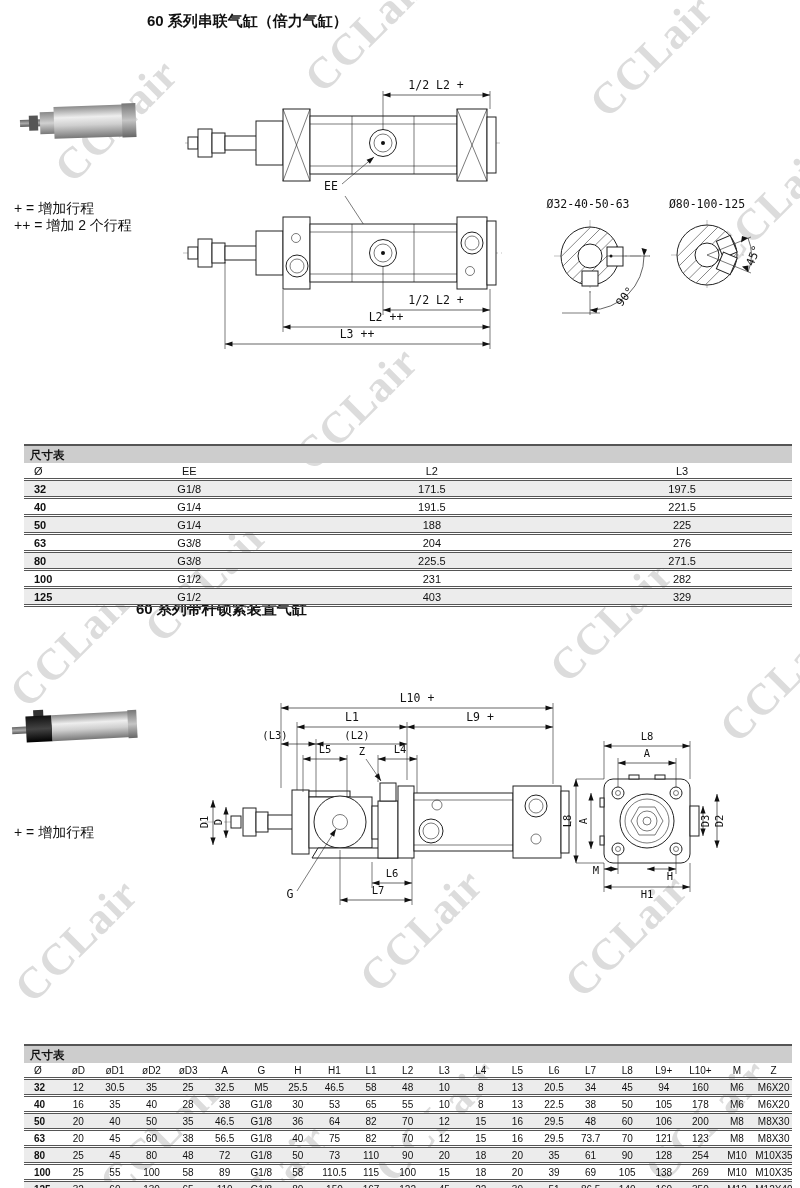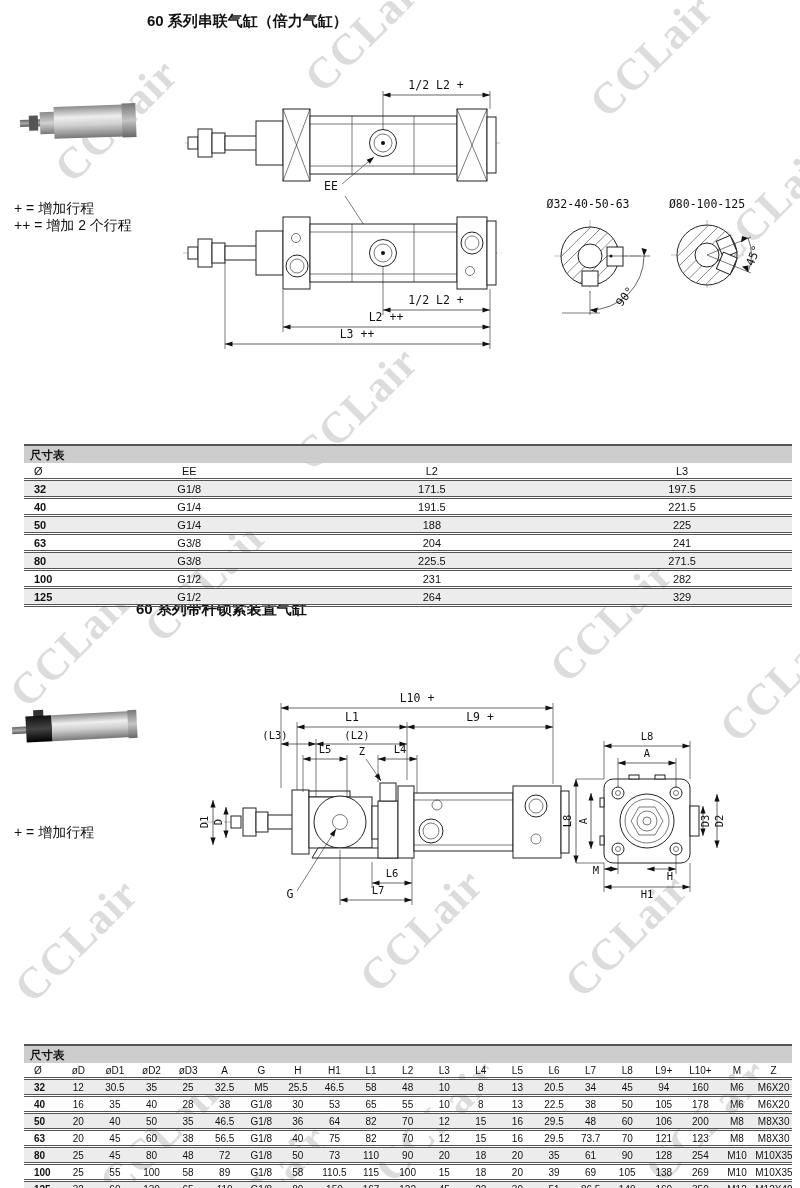--- a/index.html
+++ b/index.html
@@ -422,38 +422,38 @@
           <tr>
             <td>50</td>
             <td>G1/4</td>
             <td>188</td>
             <td>225</td>
           </tr>
           <tr>
             <td>63</td>
             <td>G3/8</td>
             <td>204</td>
-            <td>241</td>
+            <td>276</td>
           </tr>
           <tr>
             <td>80</td>
             <td>G3/8</td>
             <td>225.5</td>
             <td>271.5</td>
           </tr>
           <tr>
             <td>100</td>
             <td>G1/2</td>
             <td>231</td>
             <td>282</td>
           </tr>
           <tr>
             <td>125</td>
             <td>G1/2</td>
-            <td>264</td>
+            <td>403</td>
             <td>329</td>
           </tr>
         </tbody>
     </table>
   </div>
 
   <div class="tblock" style="top:1044px">
     <div class="caption">尺寸表</div>
     <table class="dim-table t2">
       <thead>

